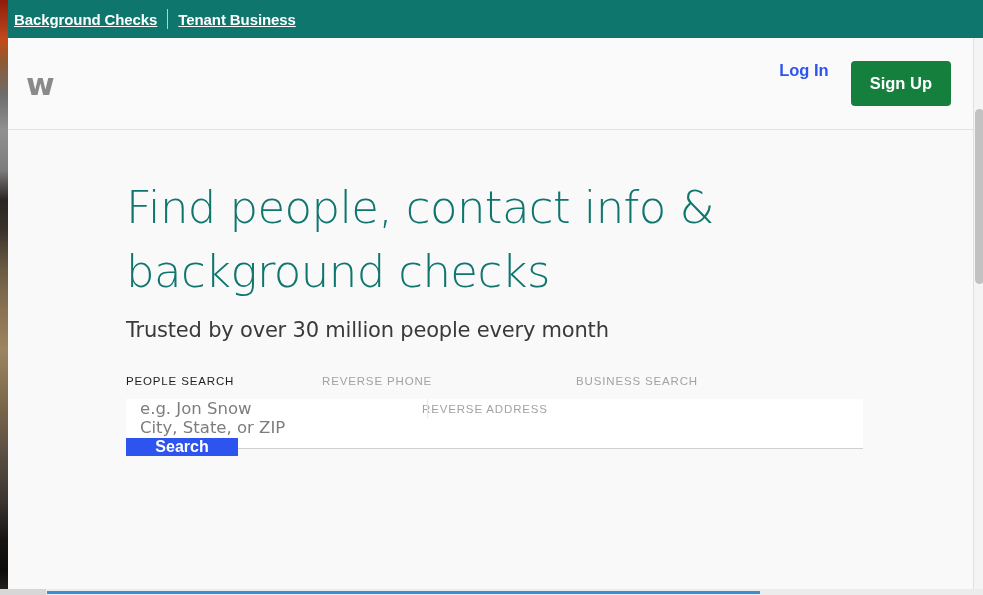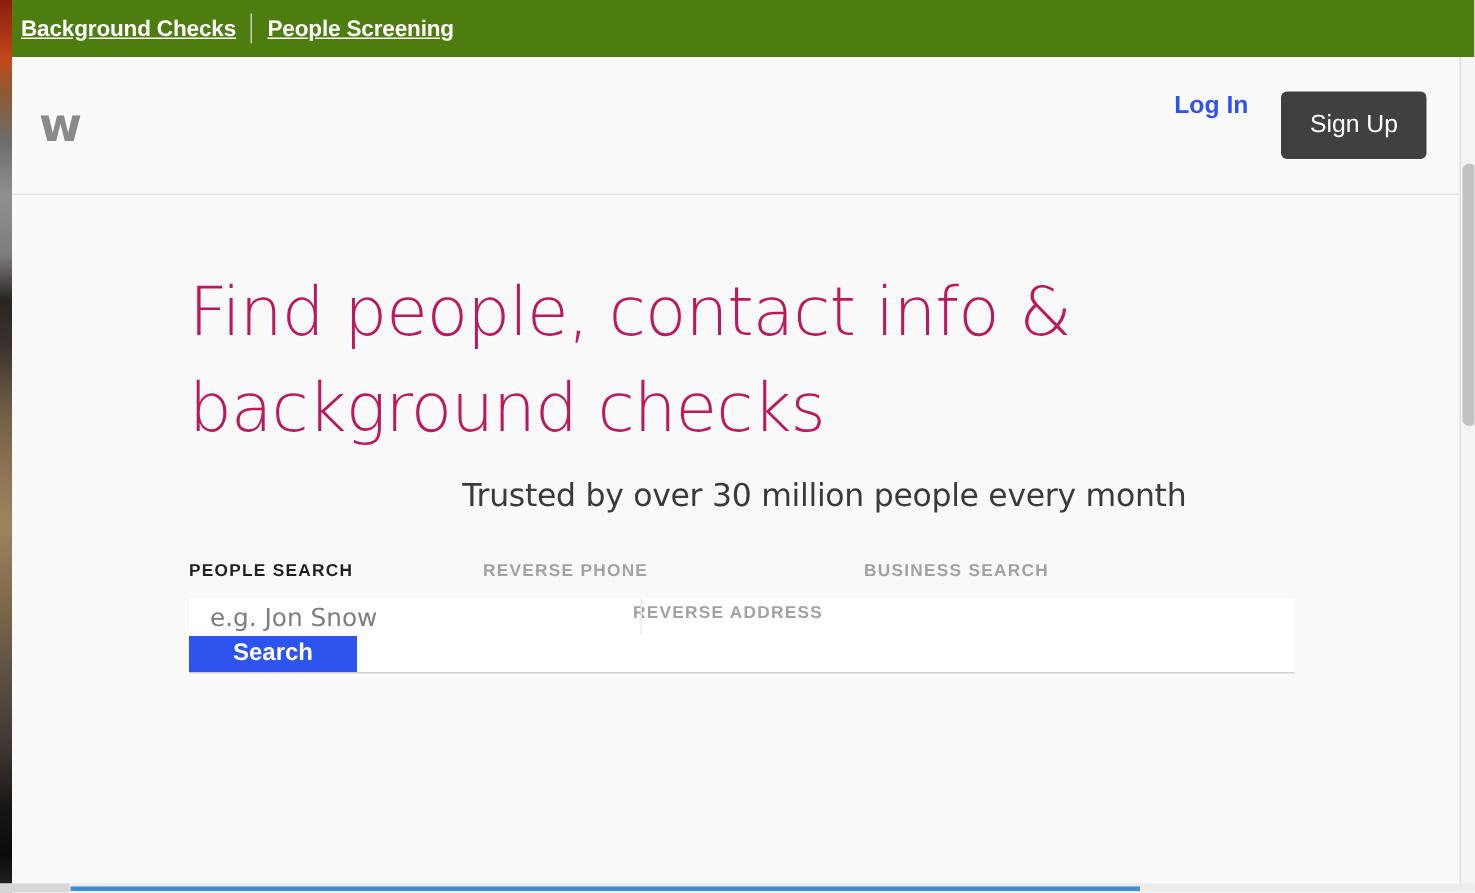--- a/index.html
+++ b/index.html
@@ -30,21 +30,21 @@
         #5d5044 450px, #3d3631 500px, #171514 540px,
         #0c0b0a 570px, #2a2725 595px);
     z-index: 40;
   }
 
   
   #topbar {
     position: absolute;
     left: 0; top: 0;
     width: 983px; height: 38px;
-    background: #4d7c0f;
+    background: #0f766e;
     z-index: 30;
     display: flex;
     align-items: center;
     padding-left: 14px;
   }
   .topbar-link {
     color: #ffffff;
     font-size: 15px;
     font-weight: bold;
     text-decoration: underline;
@@ -96,69 +96,68 @@
     gap: 22px;
   }
   #login-link {
     color: #2e54f0;
     font-size: 16.5px;
     font-weight: bold;
     cursor: pointer;
     white-space: nowrap;
   }
   #signup-button {
-    background: #404040;
+    background: #15803d;
     color: #ffffff;
     font-size: 16.5px;
-    font-weight: normal;
+    font-weight: bold;
     border: none;
     border-radius: 4px;
     padding: 13px 19px;
     cursor: pointer;
     font-family: "Liberation Sans", sans-serif;
     white-space: nowrap;
   }
 
   
   #hero {
     padding: 46px 0 0 118px;
   }
   #headline {
     font-family: "DejaVu Sans", sans-serif;
     font-weight: 300;
     font-size: 45px;
     line-height: 1.42;
-    color: #be185d;
+    color: #0f766e;
     letter-spacing: -0.6px;
     max-width: 620px;
   }
   #subhead {
     margin-top: 14px;
     font-family: "DejaVu Sans", sans-serif;
     font-size: 21px;
     font-weight: 400;
     color: #3a3a3a;
     letter-spacing: -0.2px;
-    text-align: center;
   }
 
   
   #search-widget {
     margin-top: 33px;
     width: 737px;
     position: relative;
   }
   #search-tabs {
     display: flex;
     height: 19px;
     align-items: flex-start;
   }
   .search-tab {
     font-size: 11.5px;
-    font-weight: bold;
+    font-weight: normal;
     letter-spacing: 0.85px;
     color: #a2a2a2;
     text-transform: uppercase;
     cursor: pointer;
     white-space: nowrap;
   }
   .search-tab.active { color: #1f1f1f; }
   .tab-s1 { width: 160px; }
   .tab-s2 { width: 136px; padding-left: 36px; }
   .tab-s3 { width: 154px; margin-top: 28px; }
@@ -242,21 +241,21 @@
   }
 </style>
 </head>
 <body>
 
 <div id="photo-strip"></div>
 
 <div id="topbar">
   <span class="topbar-link">Background Checks</span>
   <span class="topbar-sep"></span>
-  <span class="topbar-link">People Screening</span>
+  <span class="topbar-link">Tenant Business</span>
 </div>
 
 <div id="page">
 
   <div id="site-header">
     <div id="logo">w</div>
     <div id="header-right">
       <span id="login-link">Log In</span>
       <button id="signup-button">Sign Up</button>
     </div>
@@ -270,20 +269,21 @@
 
       <div id="search-tabs">
         <span class="search-tab active tab-s1">People Search</span>
         <span class="search-tab tab-s2">Reverse Phone</span>
         <span class="search-tab tab-s3">Reverse Address</span>
         <span class="search-tab tab-s4">Business Search</span>
       </div>
 
       <div id="search-bar">
         <input id="name-field" class="search-field" type="text" placeholder="e.g. Jon Snow" value="" style="">
+        <input id="location-field" class="search-field" type="text" placeholder="City, State, or ZIP" value="" style="">
         <button id="search-button">Search</button>
       </div>
 
     </div>
   </div>
 
 </div>
 
 <div id="scrollbar">
   <div id="scroll-thumb"></div>

